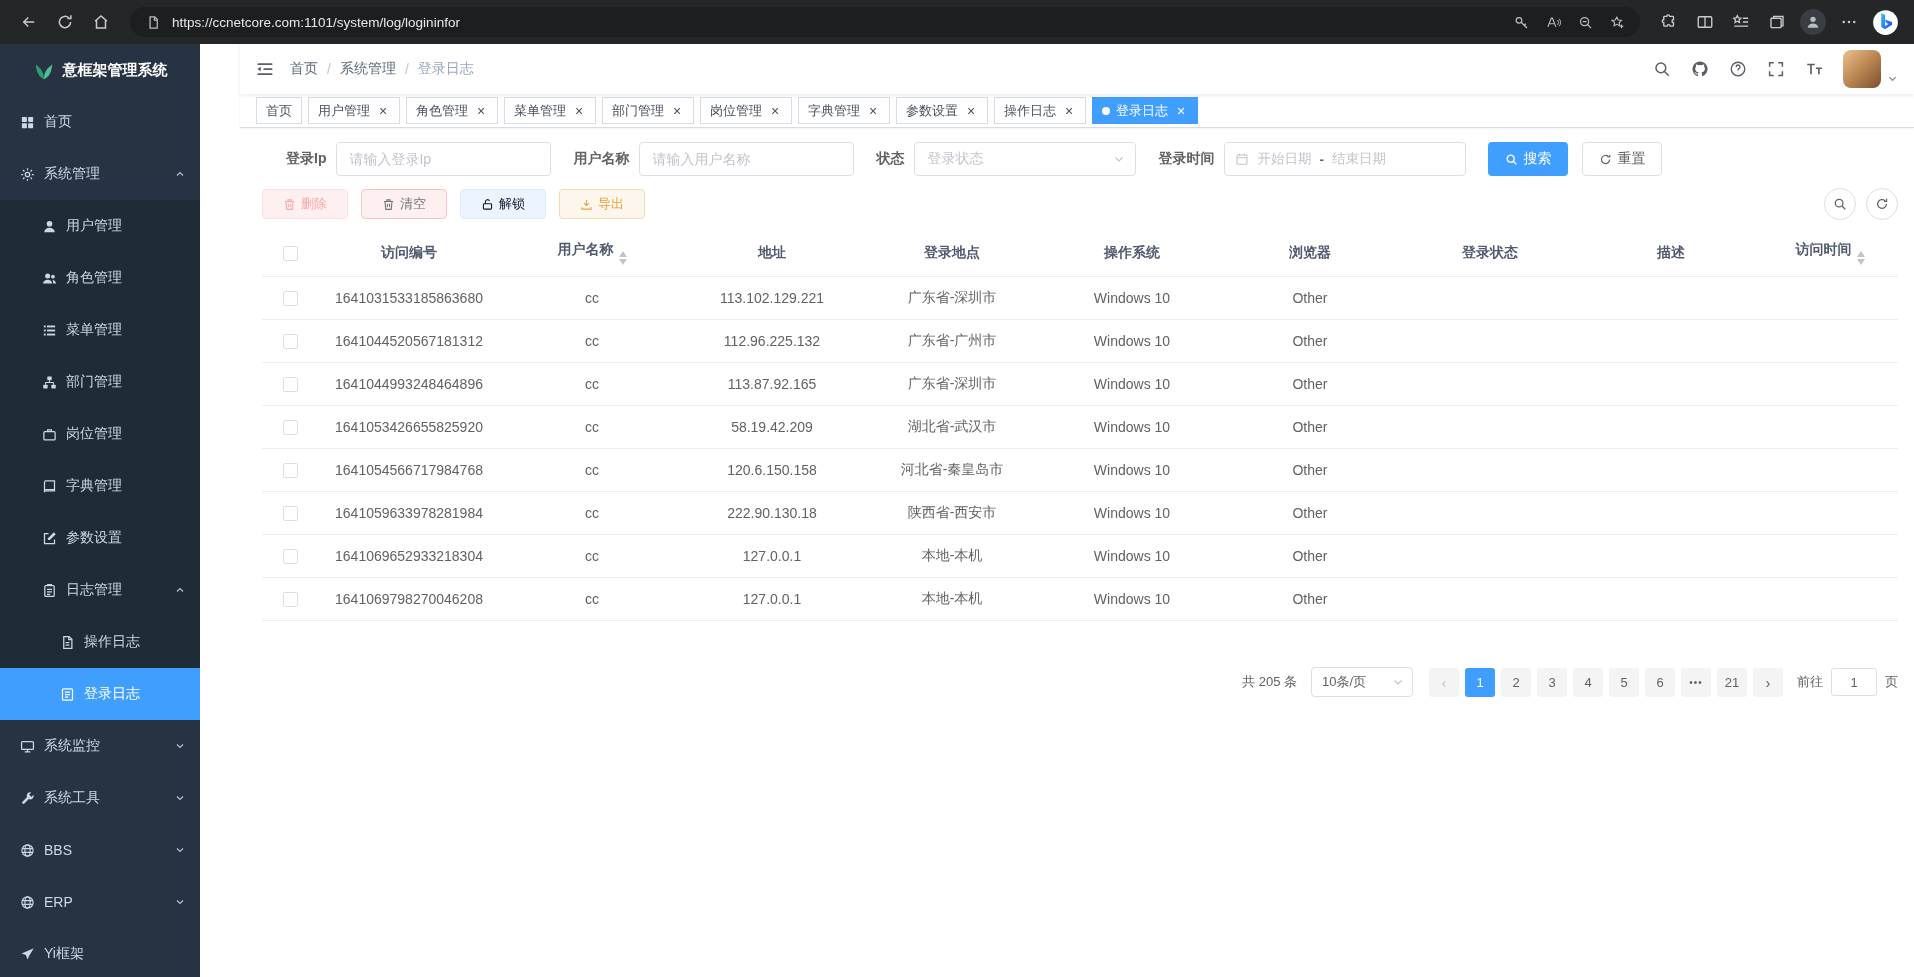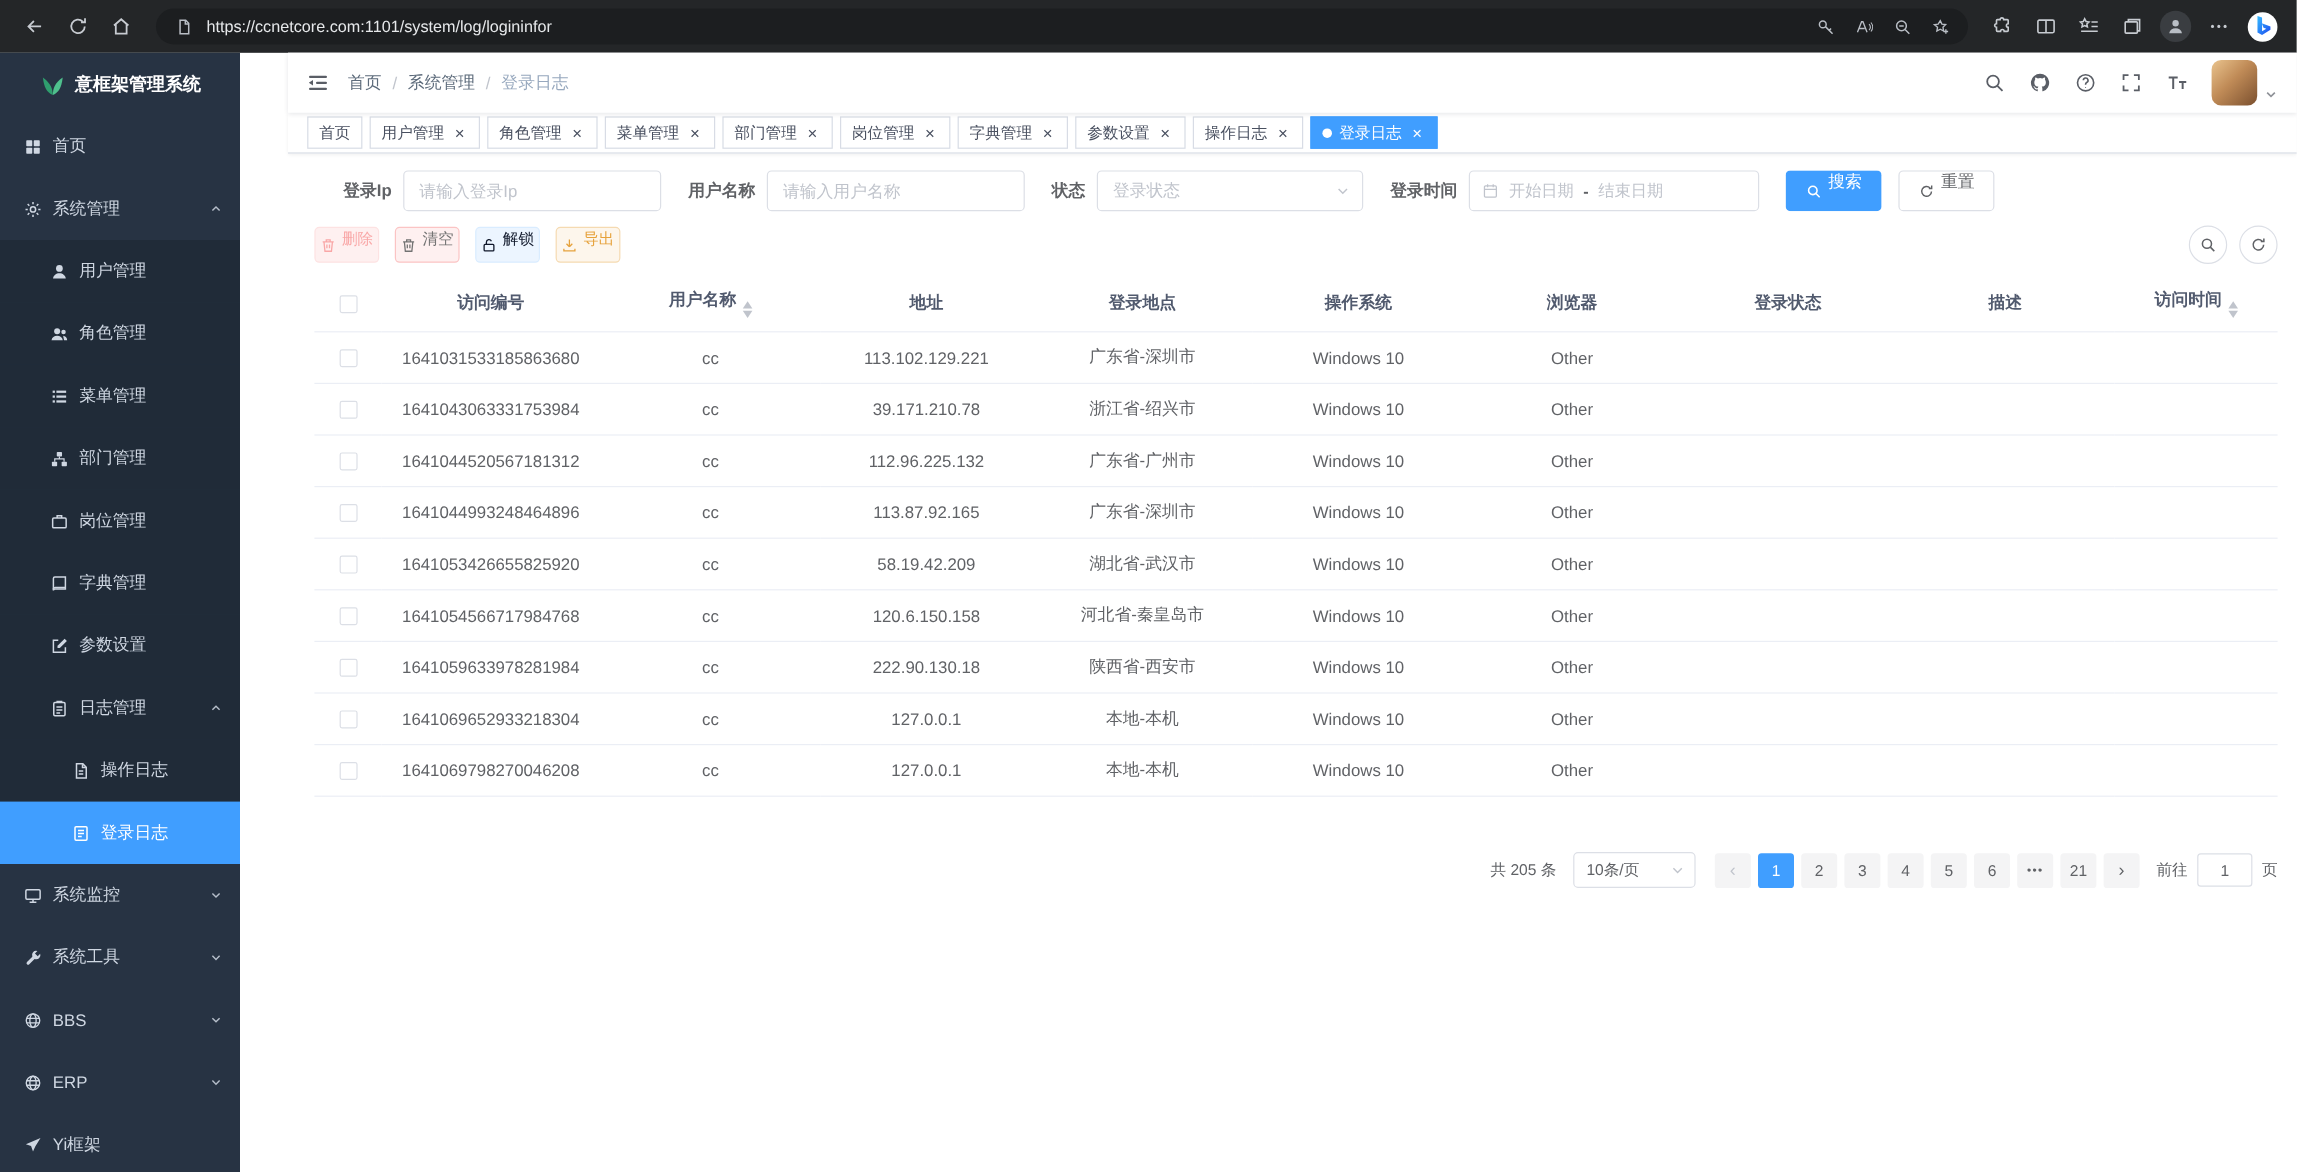--- a/index.html
+++ b/index.html
@@ -73,27 +73,27 @@
   .el-input { width:215px; height:34px; border:1px solid #dcdfe6; border-radius:4px; padding:0 12px; font-size:14px; color:#606266; outline:none; font-family:inherit; background:#fff; }
   .el-input::placeholder { color:#c0c4cc; }
   .el-select { width:222px; height:34px; border:1px solid #dcdfe6; border-radius:4px; display:flex; align-items:center; padding:0 10px 0 12px; font-size:14px; color:#c0c4cc; background:#fff; cursor:pointer; }
   .sel-caret { margin-left:auto; color:#c0c4cc; }
   .sel-caret svg { width:12px; height:12px; }
   .date-range { width:242px; height:34px; border:1px solid #dcdfe6; border-radius:4px; display:flex; align-items:center; gap:8px; padding:0 10px; font-size:13.5px; color:#c0c4cc; background:#fff; cursor:pointer; }
   .date-range .cal { color:#c0c4cc; }
   .date-range .cal svg { width:14px; height:14px; }
   .date-sep { color:#606266; font-weight:700; }
 
-  .btn { display:inline-flex; gap:5px; border-radius:4px; font-size:14px; cursor:pointer; border:1px solid transparent; font-family:Liberation Mono, monospace; background:#fff; }
+  .btn { display:inline-flex; align-items:center; gap:5px; border-radius:4px; font-size:14px; cursor:pointer; border:1px solid transparent; font-family:Liberation Mono, monospace; background:#fff; }
   .btn .icon svg { width:13px; height:13px; }
   .btn-primary { background:#409EFF; color:#fff; height:34px; padding:0 16px; margin-right:14px; }
   .btn-plain { color:#606266; border-color:#dcdfe6; height:34px; padding:0 16px; }
 
   .toolbar { display:flex; align-items:center; margin:2px 0 10px; }
-  .btn.sm { height:30px; padding:0 4px; font-size:13px; margin-right:13px; }
+  .btn.sm { height:30px; padding:0 20px; font-size:13px; margin-right:13px; }
   .danger-plain  { background:#fef0f0; border-color:#fbc4c4; color:#737373; }
   .danger-plain.disabled { border-color:#fde2e2; color:#f9a7a7; cursor:not-allowed; }
   .primary-plain { background:#ecf5ff; border-color:#d9ecff; color:#409eff; }
   .primary-plain.disabled { color:#0f172a; cursor:not-allowed; }
   .warning-plain { background:#fdf6ec; border-color:#f5dab1; color:#e6a23c; }
   .toolbar-right { margin-left:auto; display:flex; gap:10px; }
   .circle-btn { width:32px; height:32px; border-radius:50%; border:1px solid #dcdfe6; background:#fff; color:#606266; display:flex; align-items:center; justify-content:center; cursor:pointer; }
   .circle-btn svg { width:14px; height:14px; }
 
   
@@ -688,32 +688,20 @@
                 <td>113.102.129.221</td>
                 <td>广东省-深圳市</td>
                 <td>Windows 10</td>
                 <td>Other</td>
                 <td></td>
                 <td></td>
                 <td></td>
               </tr>
               <tr>
                 <td><span class="checkbox"></span></td>
-                <td>1641043063331753984</td>
-                <td>cc</td>
-                <td>39.171.210.78</td>
-                <td>浙江省-绍兴市</td>
-                <td>Windows 10</td>
-                <td>Other</td>
-                <td></td>
-                <td></td>
-                <td></td>
-              </tr>
-              <tr>
-                <td><span class="checkbox"></span></td>
                 <td>1641044520567181312</td>
                 <td>cc</td>
                 <td>112.96.225.132</td>
                 <td>广东省-广州市</td>
                 <td>Windows 10</td>
                 <td>Other</td>
                 <td></td>
                 <td></td>
                 <td></td>
               </tr>

